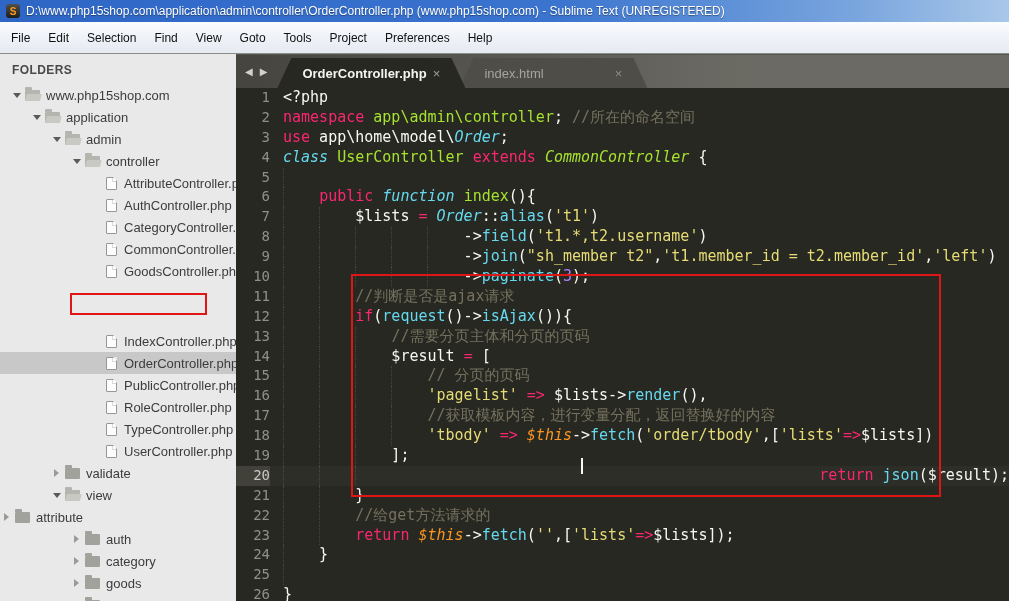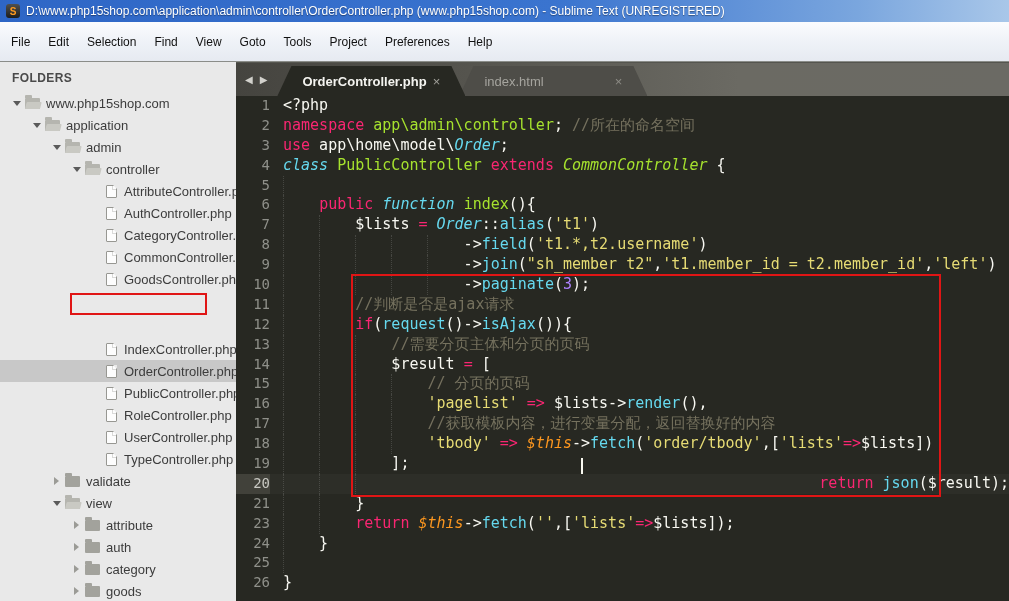--- a/index.html
+++ b/index.html
@@ -8,21 +8,21 @@
 
   
   .titlebar { height:22px; background:linear-gradient(180deg,#7ba7e0 0%,#3a74cf 18%,#2c63c4 55%,#2f68c8 80%,#4c83d6 100%);
     background-image:linear-gradient(90deg,#2e66c6 0%,#3a74cf 55%,#7aa6de 85%,#a9c7e9 100%);
     display:flex; align-items:center; padding:0 6px; }
   .titlebar-icon { width:14px; height:14px; border-radius:3px; background:linear-gradient(180deg,#50504e,#1d1d1b);
     color:#ff9a1f; font-size:10px; font-weight:bold; display:flex; align-items:center; justify-content:center; margin-right:6px; }
   .titlebar-text { color:#fff; font-size:12px; white-space:nowrap; text-shadow:0 1px 1px rgba(0,0,0,.4); }
 
   
-  .menubar { height:40px; background:linear-gradient(180deg,#fbfcfe 0%,#f0f3f8 45%,#e6eaf1 100%);
+  .menubar { height:32px; background:linear-gradient(180deg,#fbfcfe 0%,#f0f3f8 45%,#e6eaf1 100%);
     border-bottom:1px solid #8b8d89; display:flex; align-items:center; padding-left:2px; }
   .menu-item { font-size:12px; color:#111; padding:3px 9px; cursor:default; }
 
   
   .main { display:flex; height:557px; }
 
   
   .sidebar { width:236px; background:#e9e9e9; overflow:hidden; flex:none; }
   .folders-header { font-size:12px; font-weight:bold; color:#4a4a4a; letter-spacing:.4px; padding:9px 0 7px 12px; }
   .tree-row { height:22px; display:flex; align-items:center; font-size:13px; color:#3c3c3c; white-space:nowrap; }
@@ -173,42 +173,42 @@
           <span>PublicController.php</span>
         </div>
         <div class="tree-row" style="padding-left: 90px;">
           <span class="tw"></span>
           <span class="icon-file"></span>
           <span>RoleController.php</span>
         </div>
         <div class="tree-row" style="padding-left: 90px;">
           <span class="tw"></span>
           <span class="icon-file"></span>
+          <span>TypeController.php</span>
+        </div>
+        <div class="tree-row" style="padding-left: 90px;">
+          <span class="tw"></span>
+          <span class="icon-file"></span>
           <span>UserController.php</span>
         </div>
-        <div class="tree-row" style="padding-left: 90px;">
-          <span class="tw"></span>
-          <span class="icon-file"></span>
-          <span>TypeController.php</span>
-        </div>
         <div class="tree-row" style="padding-left: 50px;">
           <span class="tw">
             <span class="arr-right"></span>
           </span>
           <span class="icon-folder"></span>
           <span>validate</span>
         </div>
         <div class="tree-row" style="padding-left: 50px;">
           <span class="tw">
             <span class="arr-down"></span>
           </span>
           <span class="icon-folder-open"></span>
           <span>view</span>
         </div>
-        <div class="tree-row" style="padding-left: 70px;">
+        <div class="tree-row" style="">
           <span class="tw">
             <span class="arr-right"></span>
           </span>
           <span class="icon-folder"></span>
           <span>attribute</span>
         </div>
         <div class="tree-row" style="padding-left: 70px;">
           <span class="tw">
             <span class="arr-right"></span>
           </span>
@@ -259,38 +259,39 @@
         </div>
         <div class="tab inactive">
           <span>index.html</span>
           <span class="tab-close">×</span>
         </div>
       </div>
     <div class="code-area" id="code">
         <div class="code-row"><span class="num">1</span><span class="line-text"><span class="seg-p">&lt;?php</span></span></div>
         <div class="code-row"><span class="num">2</span><span class="line-text"><span class="seg-k">namespace</span><span class="seg-p"> </span><span class="seg-n">app\admin\controller</span><span class="seg-p">; </span><span class="seg-c">//所在的命名空间</span></span></div>
         <div class="code-row"><span class="num">3</span><span class="line-text"><span class="seg-k">use</span><span class="seg-p"> app\home\model\</span><span class="seg-t">Order</span><span class="seg-p">;</span></span></div>
-        <div class="code-row"><span class="num">4</span><span class="line-text"><span class="seg-t">class</span><span class="seg-p"> </span><span class="seg-n">PublicController</span><span class="seg-p"> </span><span class="seg-k">extends</span><span class="seg-p"> </span><span class="seg-ni">CommonController</span><span class="seg-p"> {</span></span></div>
+        <div class="code-row"><span class="num">4</span><span class="line-text"><span class="seg-t">class</span><span class="seg-p"> </span><span class="seg-n">UserController</span><span class="seg-p"> </span><span class="seg-k">extends</span><span class="seg-p"> </span><span class="seg-ni">CommonController</span><span class="seg-p"> {</span></span></div>
         <div class="code-row"><span class="num">5</span><span class="line-text"><span class="guide" style="left: 13px;"></span></span></div>
         <div class="code-row"><span class="num">6</span><span class="line-text"><span class="guide" style="left: 13px;"></span><span class="seg-p">    </span><span class="seg-k">public</span><span class="seg-p"> </span><span class="seg-t">function</span><span class="seg-p"> </span><span class="seg-n">index</span><span class="seg-p">(){</span></span></div>
         <div class="code-row"><span class="num">7</span><span class="line-text"><span class="guide" style="left: 13px;"></span><span class="guide" style="left: 49.12px;"></span><span class="seg-p">        $lists </span><span class="seg-k">=</span><span class="seg-p"> </span><span class="seg-t">Order</span><span class="seg-p">::</span><span class="seg-f">alias</span><span class="seg-p">(</span><span class="seg-s">'t1'</span><span class="seg-p">)</span></span></div>
         <div class="code-row"><span class="num">8</span><span class="line-text"><span class="guide" style="left: 13px;"></span><span class="guide" style="left: 49.12px;"></span><span class="guide" style="left: 85.24px;"></span><span class="guide" style="left: 121.36px;"></span><span class="guide" style="left: 157.48px;"></span><span class="seg-p">                    -&gt;</span><span class="seg-f">field</span><span class="seg-p">(</span><span class="seg-s">'t1.*,t2.username'</span><span class="seg-p">)</span></span></div>
         <div class="code-row"><span class="num">9</span><span class="line-text"><span class="guide" style="left: 13px;"></span><span class="guide" style="left: 49.12px;"></span><span class="guide" style="left: 85.24px;"></span><span class="guide" style="left: 121.36px;"></span><span class="guide" style="left: 157.48px;"></span><span class="seg-p">                    -&gt;</span><span class="seg-f">join</span><span class="seg-p">(</span><span class="seg-s">"sh_member t2"</span><span class="seg-p">,</span><span class="seg-s">'t1.member_id = t2.member_id'</span><span class="seg-p">,</span><span class="seg-s">'left'</span><span class="seg-p">)</span></span></div>
         <div class="code-row"><span class="num">10</span><span class="line-text"><span class="guide" style="left: 13px;"></span><span class="guide" style="left: 49.12px;"></span><span class="guide" style="left: 85.24px;"></span><span class="guide" style="left: 121.36px;"></span><span class="guide" style="left: 157.48px;"></span><span class="seg-p">                    -&gt;</span><span class="seg-f">paginate</span><span class="seg-p">(</span><span class="seg-d">3</span><span class="seg-p">);</span></span></div>
         <div class="code-row"><span class="num">11</span><span class="line-text"><span class="guide" style="left: 13px;"></span><span class="guide" style="left: 49.12px;"></span><span class="seg-p">        </span><span class="seg-c">//判断是否是ajax请求</span></span></div>
         <div class="code-row"><span class="num">12</span><span class="line-text"><span class="guide" style="left: 13px;"></span><span class="guide" style="left: 49.12px;"></span><span class="seg-p">        </span><span class="seg-k">if</span><span class="seg-p">(</span><span class="seg-f">request</span><span class="seg-p">()-&gt;</span><span class="seg-f">isAjax</span><span class="seg-p">()){</span></span></div>
         <div class="code-row"><span class="num">13</span><span class="line-text"><span class="guide" style="left: 13px;"></span><span class="guide" style="left: 49.12px;"></span><span class="guide" style="left: 85.24px;"></span><span class="seg-p">            </span><span class="seg-c">//需要分页主体和分页的页码</span></span></div>
         <div class="code-row"><span class="num">14</span><span class="line-text"><span class="guide" style="left: 13px;"></span><span class="guide" style="left: 49.12px;"></span><span class="guide" style="left: 85.24px;"></span><span class="seg-p">            $result </span><span class="seg-k">=</span><span class="seg-p"> [</span></span></div>
         <div class="code-row"><span class="num">15</span><span class="line-text"><span class="guide" style="left: 13px;"></span><span class="guide" style="left: 49.12px;"></span><span class="guide" style="left: 85.24px;"></span><span class="guide" style="left: 121.36px;"></span><span class="seg-p">                </span><span class="seg-c">// 分页的页码</span></span></div>
         <div class="code-row"><span class="num">16</span><span class="line-text"><span class="guide" style="left: 13px;"></span><span class="guide" style="left: 49.12px;"></span><span class="guide" style="left: 85.24px;"></span><span class="guide" style="left: 121.36px;"></span><span class="seg-p">                </span><span class="seg-s">'pagelist'</span><span class="seg-p"> </span><span class="seg-k">=&gt;</span><span class="seg-p"> $lists-&gt;</span><span class="seg-f">render</span><span class="seg-p">(),</span></span></div>
         <div class="code-row"><span class="num">17</span><span class="line-text"><span class="guide" style="left: 13px;"></span><span class="guide" style="left: 49.12px;"></span><span class="guide" style="left: 85.24px;"></span><span class="guide" style="left: 121.36px;"></span><span class="seg-p">                </span><span class="seg-c">//获取模板内容，进行变量分配，返回替换好的内容</span></span></div>
         <div class="code-row"><span class="num">18</span><span class="line-text"><span class="guide" style="left: 13px;"></span><span class="guide" style="left: 49.12px;"></span><span class="guide" style="left: 85.24px;"></span><span class="guide" style="left: 121.36px;"></span><span class="seg-p">                </span><span class="seg-s">'tbody'</span><span class="seg-p"> </span><span class="seg-k">=&gt;</span><span class="seg-p"> </span><span class="seg-o">$this</span><span class="seg-p">-&gt;</span><span class="seg-f">fetch</span><span class="seg-p">(</span><span class="seg-s">'order/tbody'</span><span class="seg-p">,[</span><span class="seg-s">'lists'</span><span class="seg-k">=&gt;</span><span class="seg-p">$lists])</span></span></div>
         <div class="code-row"><span class="num">19</span><span class="line-text"><span class="guide" style="left: 13px;"></span><span class="guide" style="left: 49.12px;"></span><span class="guide" style="left: 85.24px;"></span><span class="seg-p">            ];</span></span></div>
         <div class="code-row active"><span class="num">20</span><span class="line-text"><span class="guide" style="left: 13px;"></span><span class="guide" style="left: 49.12px;"></span><span class="guide" style="left: 85.24px;"></span><span class="seg-p">            </span><span class="seg-k">return</span><span class="seg-p"> </span><span class="seg-f">json</span><span class="seg-p">($result);</span></span></div>
         <div class="code-row"><span class="num">21</span><span class="line-text"><span class="guide" style="left: 13px;"></span><span class="guide" style="left: 49.12px;"></span><span class="seg-p">        }</span></span></div>
+        <div class="code-row"><span class="num">22</span><span class="line-text"><span class="guide" style="left: 13px;"></span><span class="guide" style="left: 49.12px;"></span><span class="seg-p">        </span><span class="seg-c">//给get方法请求的</span></span></div>
         <div class="code-row"><span class="num">23</span><span class="line-text"><span class="guide" style="left: 13px;"></span><span class="guide" style="left: 49.12px;"></span><span class="seg-p">        </span><span class="seg-k">return</span><span class="seg-p"> </span><span class="seg-o">$this</span><span class="seg-p">-&gt;</span><span class="seg-f">fetch</span><span class="seg-p">(</span><span class="seg-s">''</span><span class="seg-p">,[</span><span class="seg-s">'lists'</span><span class="seg-k">=&gt;</span><span class="seg-p">$lists]);</span></span></div>
         <div class="code-row"><span class="num">24</span><span class="line-text"><span class="guide" style="left: 13px;"></span><span class="seg-p">    }</span></span></div>
         <div class="code-row"><span class="num">25</span><span class="line-text"><span class="guide" style="left: 13px;"></span></span></div>
         <div class="code-row"><span class="num">26</span><span class="line-text"><span class="seg-p">}</span></span></div>
       </div>
   </div>
 </div>
 
 <div class="cursor"></div>
 <div class="anno anno-sidebar"></div>

